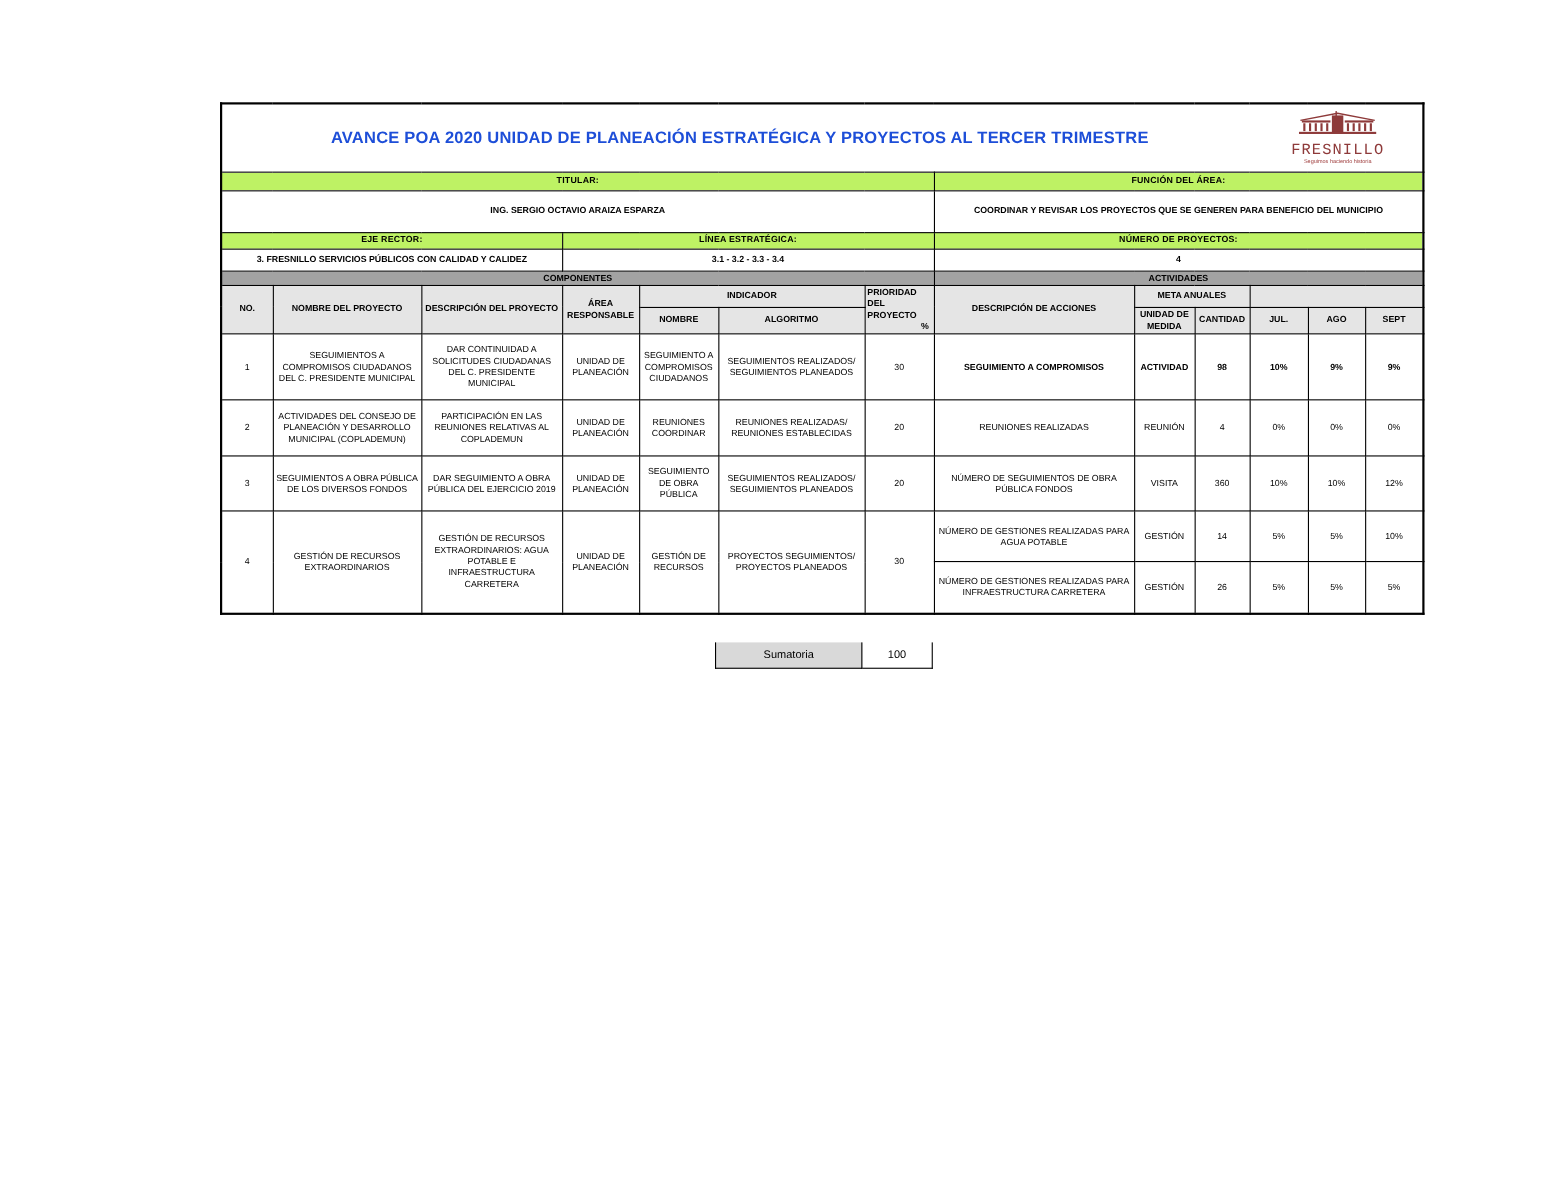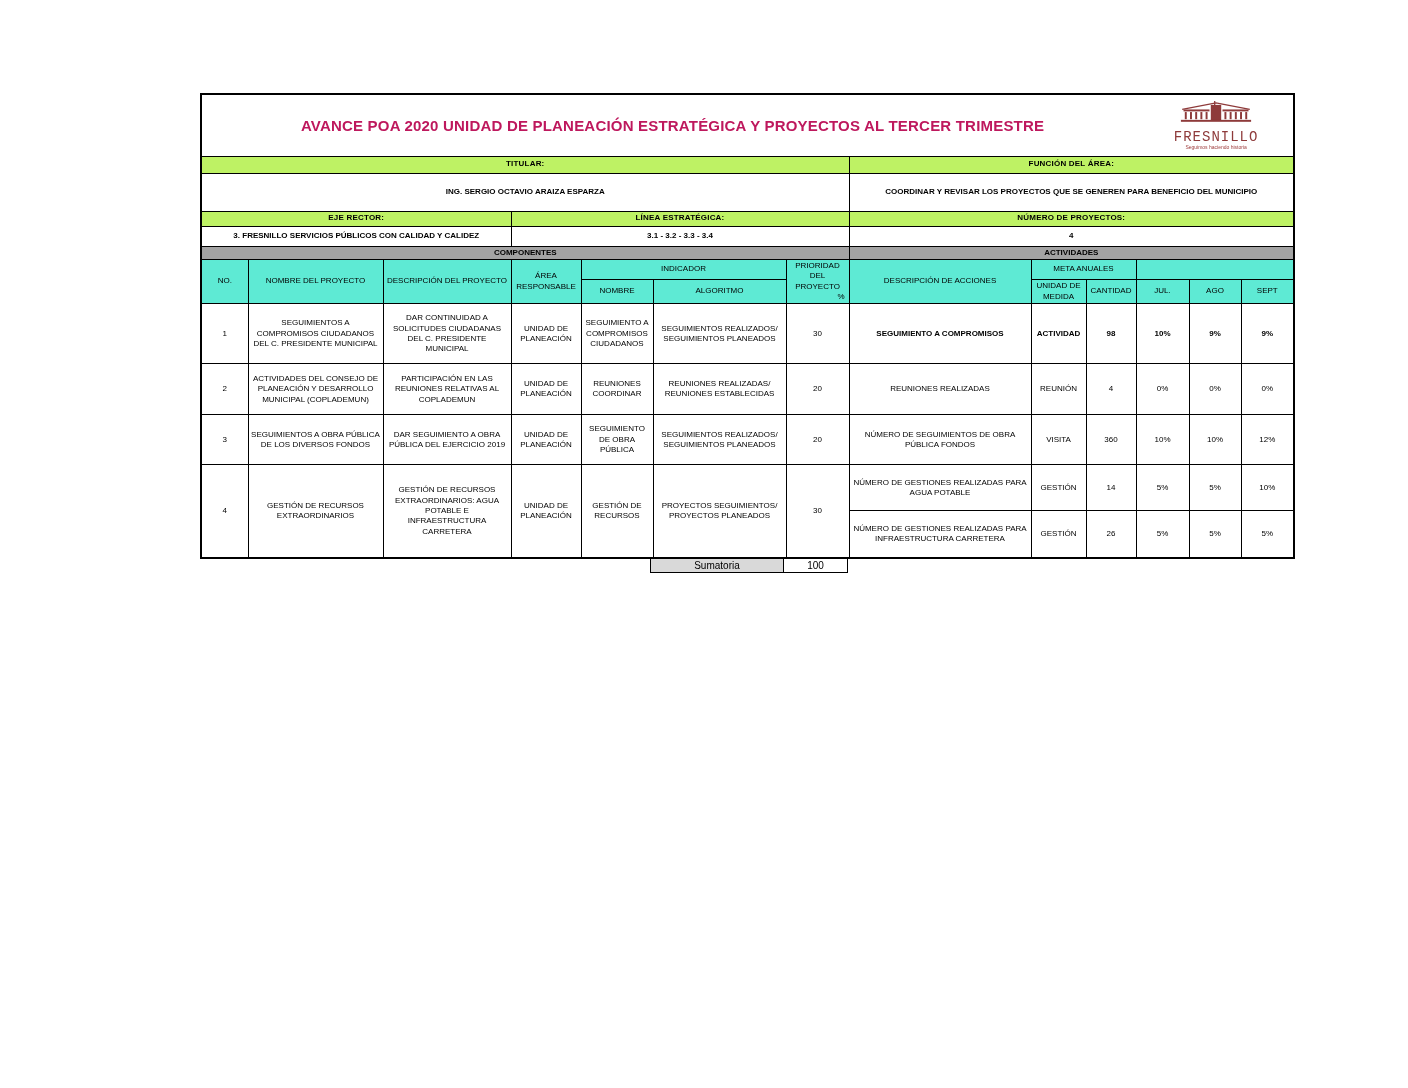--- a/index.html
+++ b/index.html
@@ -3,34 +3,34 @@
 <meta charset="utf-8">
 <style>
   html,body{margin:0;padding:0;background:#ffffff;}
   body{width:1408px;height:1088px;position:relative;font-family:"Liberation Sans",sans-serif;}
   .sheet{position:absolute;left:200px;top:93px;width:1095px;}
   table.poa{border-collapse:collapse;table-layout:fixed;width:1093px;border:2px solid #000;}
   table.poa td{border:1px solid #000;text-align:center;vertical-align:middle;padding:1px 2px;
     font-size:8px;line-height:1.3;color:#000;overflow:hidden;word-wrap:break-word;}
   .title-cell{border-bottom:1px solid #000;}
   .title-wrap{display:flex;align-items:center;height:58px;}
-  .doc-title{flex:1;text-align:center;font-weight:bold;font-size:15px;color:#be185d;letter-spacing:.2px;}
+  .doc-title{flex:1;text-align:center;font-weight:bold;font-size:15px;color:#1d4ed8;letter-spacing:.2px;}
   .logo{width:150px;display:flex;flex-direction:column;align-items:center;line-height:1;}
   .logo-word{font-family:Liberation Mono, monospace;font-size:14px;color:#8E3A3A;letter-spacing:1px;margin-top:1px;}
   .logo-tag{font-size:5px;color:#9E3B3B;margin-top:1px;}
   .redbar{background:#bef264;color:#fff;font-weight:bold;font-size:8px;letter-spacing:.2px;}
-  .hdr{background:#5eead4;color:#fff;font-weight:normal;font-size:7.5px;line-height:1.2;margin-top:44px;}
+  .hdr{background:#e5e5e5;color:#fff;font-weight:bold;font-size:7.5px;line-height:1.2;margin-top:44px;}
   .section{background:#a3a3a3;color:#fff;font-weight:bold;font-size:7px;}
   .val-bold{font-weight:bold;}
-  .prioridad-hdr div.ptxt{text-align:center;}
+  .prioridad-hdr div.ptxt{text-align:left;}
   .prioridad-hdr div.pct{text-align:right;padding-right:2px;}
   .bold-row{font-weight:bold;}
   .sumatoria-row{display:flex;margin-left:450px;}
-  .sum-cell{height:14px;display:flex;align-items:center;justify-content:center;font-size:10px;color:#000;
-    border:1.5px solid #000;border-top:none;box-sizing:border-box;}
+  .sum-cell{height:24px;display:flex;align-items:center;justify-content:center;font-size:10px;color:#000;
+    border:1.5px solid #000;border-top:none;box-sizing:border-box;margin-top:25px;}
   .sum-label{width:134px;background:#D9D9D9;}
   .sum-value{width:64px;border-left:none;}
 </style>
 </head>
 <body>
 
 <div class="sheet">
   <table class="poa">
     <colgroup>
       <col style="width:47px">

